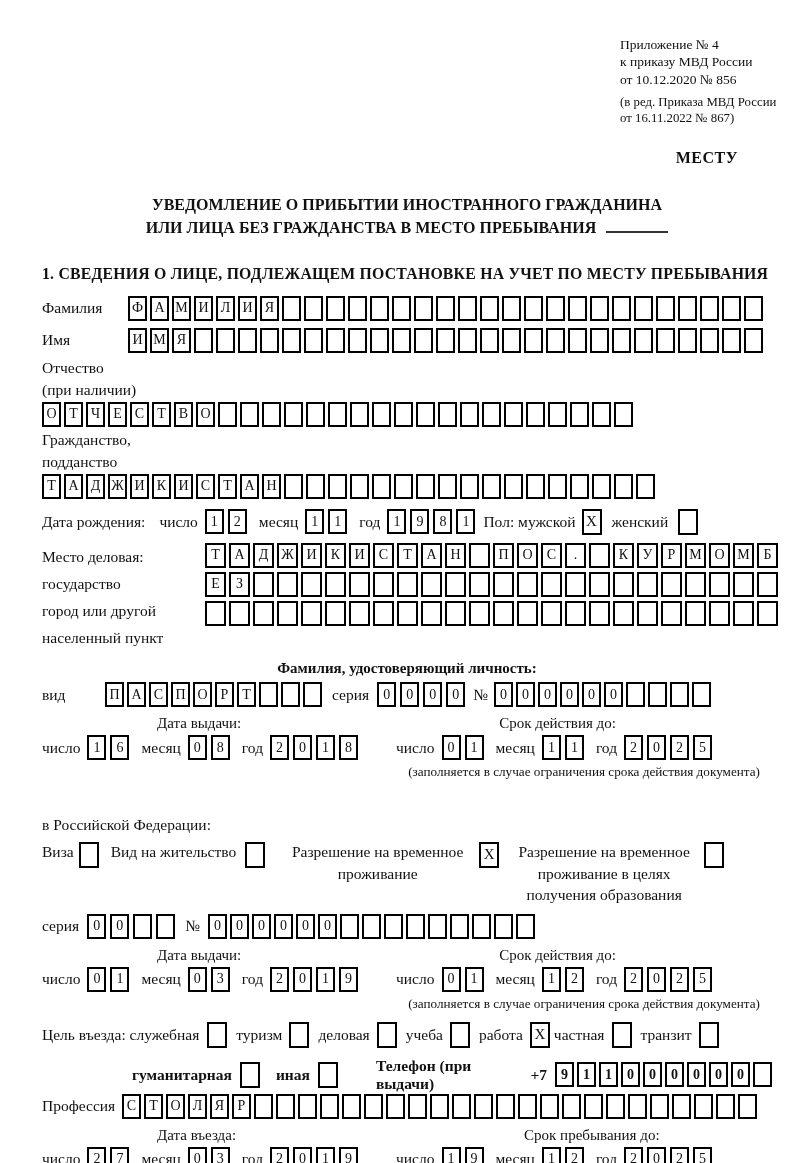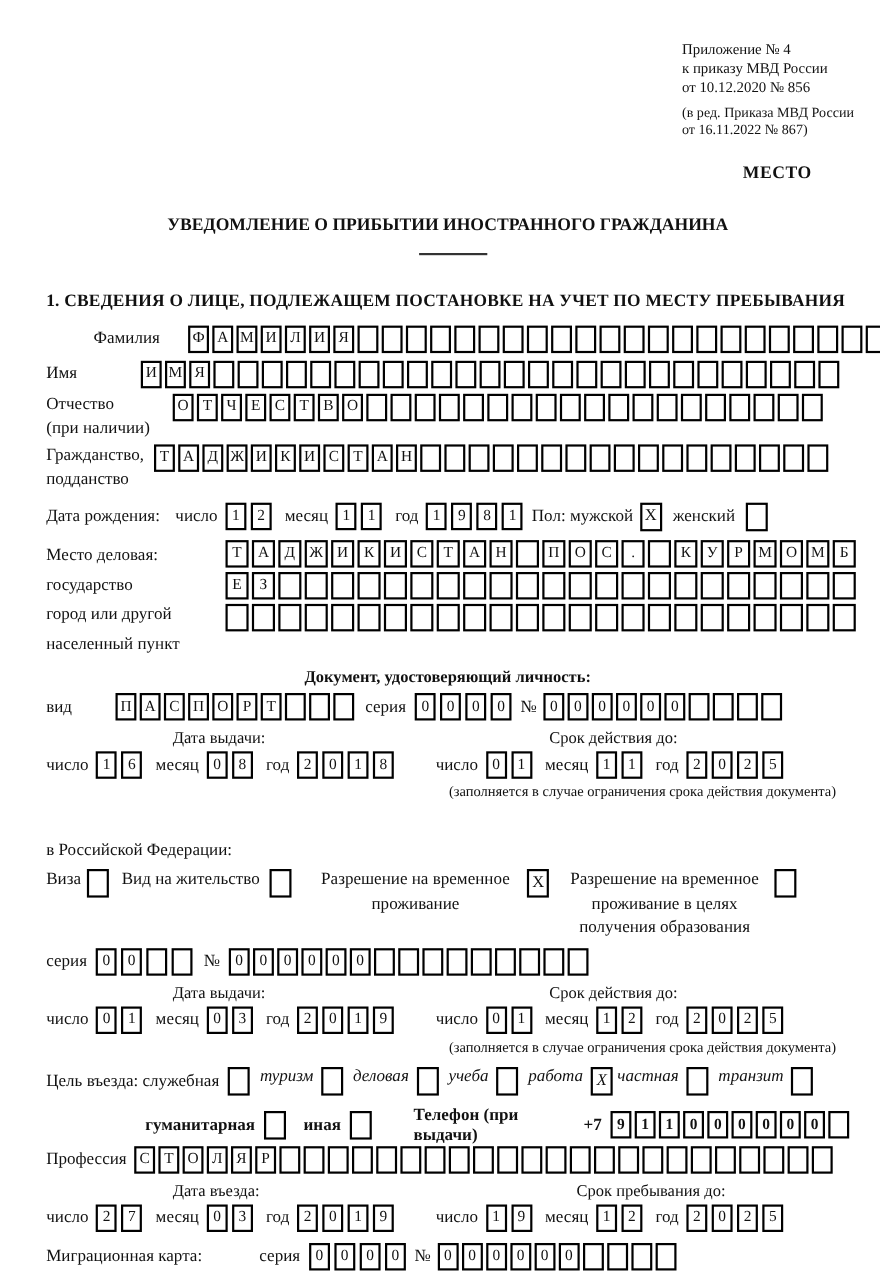--- a/index.html
+++ b/index.html
@@ -37,21 +37,21 @@
   }
 
   .frow { display:flex; align-items:center; margin-top:7px; }
   .lbl { flex:none; }
   .w-surname { width:86px; }
   .w-patr  { width:115px; }
   .w-cit   { width:98px; }
   .w-vid   { width:63px; }
   .w-prof  { width:80px; }
 
-  .two-line-row { display:flex; margin-top:4px; }
+  .two-line-row { display:flex; margin-top:4px;flex-direction:column; }
   .two-line-row .lblcol { flex:none; line-height:1.42; }
   .two-line-row .cells { margin-top:1px; }
 
   
   .dgroup { display:inline-flex; align-items:center; }
   .dgroup .dl { margin:0 7px 0 0; }
   .dgroup .dl2 { margin:0 7px 0 12px; }
 
   
   .bp { display:flex; margin-top:8px; }
@@ -69,21 +69,21 @@
 
   .plain { margin-top:9px; line-height:1.5; }
 
   .permits { display:flex; margin-top:5px; align-items:flex-start; }
   .permits .item { display:flex; align-items:flex-start; }
   .permits .txt { line-height:1.4; }
   .permits .center { text-align:center; }
   .permits .cbox { margin-left:9px; margin-top:1px; }
 
   .purpose { display:flex; align-items:center; margin-top:10px; }
-  .purpose .opt { display:flex; margin-left:9px;font-style:italic; }
+  .purpose .opt { display:flex; align-items:center; margin-left:9px; }
   .purpose .opt .cbox { margin-left:7px; }
   .purpose2 { display:flex; align-items:center; margin-top:9px; margin-left:90px;font-weight:bold; }
   .purpose2 .cbox { margin-left:8px; }
   .phone-lbl { margin-left:38px; }
   .plus7 { margin-left:28px; margin-right:8px; }
 
   .ml6{margin-left:6px;} .ml8{margin-left:8px;} .ml10{margin-left:10px;}
   .mr6{margin-right:6px;} .mr8{margin-right:8px;}
 </style>
 </head>
@@ -94,30 +94,30 @@
   <div class="annex">
     <div>Приложение № 4</div>
     <div>к приказу МВД России</div>
     <div>от 10.12.2020 № 856</div>
     <div class="note-part">
       <div>(в ред. Приказа МВД России</div>
       <div>от 16.11.2022 № 867)</div>
     </div>
   </div>
 
-  <div class="forma">МЕСТО</div>
+  <div class="forma">МЕСТУ</div>
 
   <div class="title">
     <div>УВЕДОМЛЕНИЕ О ПРИБЫТИИ ИНОСТРАННОГО ГРАЖДАНИНА</div>
-    <div><span class="uline"></span></div>
+    <div><span>ИЛИ ЛИЦА БЕЗ ГРАЖДАНСТВА В МЕСТО ПРЕБЫВАНИЯ</span><span class="uline"></span></div>
   </div>
 
   <div class="section-head">1. СВЕДЕНИЯ О ЛИЦЕ, ПОДЛЕЖАЩЕМ ПОСТАНОВКЕ НА УЧЕТ ПО МЕСТУ ПРЕБЫВАНИЯ</div>
 
-  <div class="frow" style="margin-top:13px;margin-left:43px;">
+  <div class="frow" style="margin-top:13px;">
     <span class="lbl w-surname">Фамилия</span>
     <span class="cells">
         <span class="cell">Ф</span>
         <span class="cell">А</span>
         <span class="cell">М</span>
         <span class="cell">И</span>
         <span class="cell">Л</span>
         <span class="cell">И</span>
         <span class="cell">Я</span>
         <span class="cell"></span>
@@ -362,21 +362,21 @@
           <span class="cell"></span>
           <span class="cell"></span>
           <span class="cell"></span>
           <span class="cell"></span>
           <span class="cell"></span>
           <span class="cell"></span>
         </span>
     </span>
   </div>
 
-  <div class="doc-head">Документ, удостоверяющий личность:</div>
+  <div class="doc-head">Фамилия, удостоверяющий личность:</div>
 
   <div class="frow" style="margin-top:5px;">
     <span class="lbl w-vid">вид</span>
     <span class="cells">
         <span class="cell">П</span>
         <span class="cell">А</span>
         <span class="cell">С</span>
         <span class="cell">П</span>
         <span class="cell">О</span>
         <span class="cell">Р</span>

